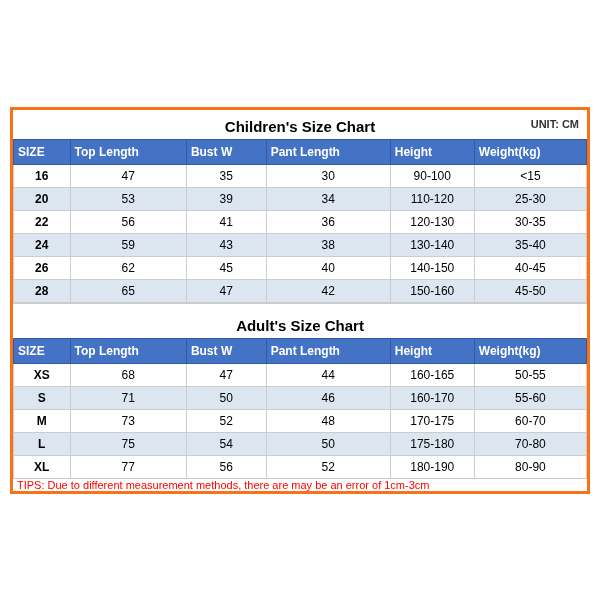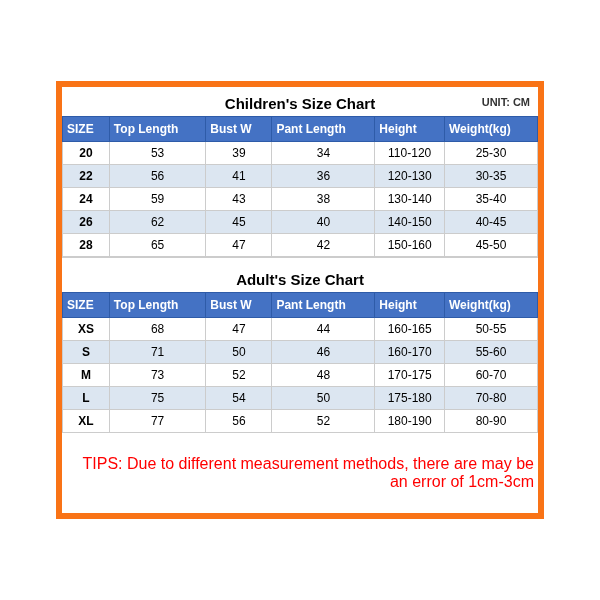--- a/index.html
+++ b/index.html
@@ -7,22 +7,22 @@
       width: 600px;
       height: 600px;
       background: #fff;
       font-family: Arial, sans-serif;
       font-size: 13px;
       display: flex;
       align-items: center;
       justify-content: center;
     }
     .container {
-      width: 488px;
-      border: 6px solid #f97316;
+      width: 580px;
+      border: 3px solid #f97316;
       background: #0f172a;
     }
     .section-title {
       text-align: center;
       font-weight: bold;
       font-size: 15px;
       padding: 8px 4px 4px 4px;
       background: #fff;
       position: relative;
     }
@@ -57,24 +57,24 @@
     tbody tr:nth-child(even) td {
       background: #dce6f1;
     }
     tbody tr:nth-child(odd) td {
       background: #fff;
     }
     tbody tr td:first-child {
       font-weight: bold;
     }
     .tips {
-      text-align: right;
+      text-align: left;
       color: red;
-      font-size: 16px;
-      padding: 22px 4px;
+      font-size: 11px;
+      padding: 0 4px;
       background: #fff;
     }
     .divider {
       height: 6px;
       background: #fff;
       border-top: 1px solid #ccc;
     }
   </style>
 </head>
 <body>
@@ -91,20 +91,28 @@
       <tr>
         <th>SIZE</th>
         <th>Top Length</th>
         <th>Bust W</th>
         <th>Pant Length</th>
         <th>Height</th>
         <th>Weight(kg)</th>
       </tr>
     </thead>
     <tbody id="children-tbody">
+    <tr>
+          <td>16</td>
+          <td>47</td>
+          <td>35</td>
+          <td>30</td>
+          <td>90-100</td>
+          <td>&lt;15</td>
+        </tr>
         <tr>
           <td>20</td>
           <td>53</td>
           <td>39</td>
           <td>34</td>
           <td>110-120</td>
           <td>25-30</td>
         </tr>
         <tr>
           <td>22</td>

